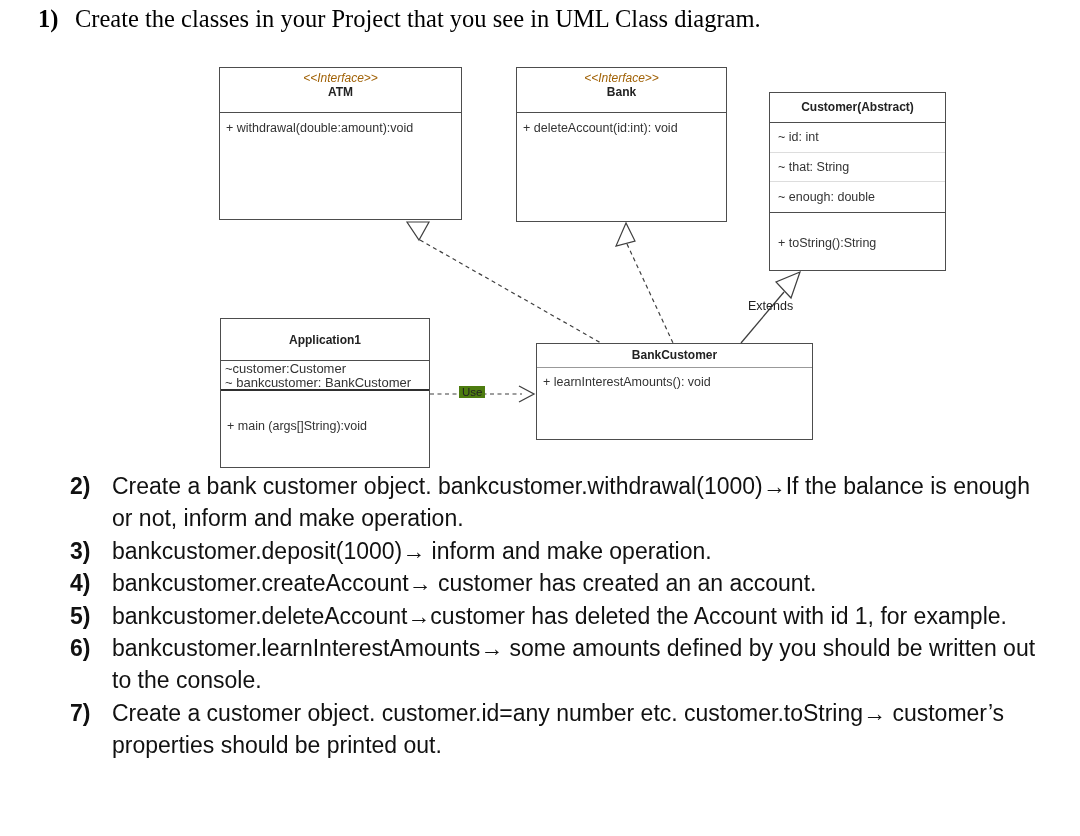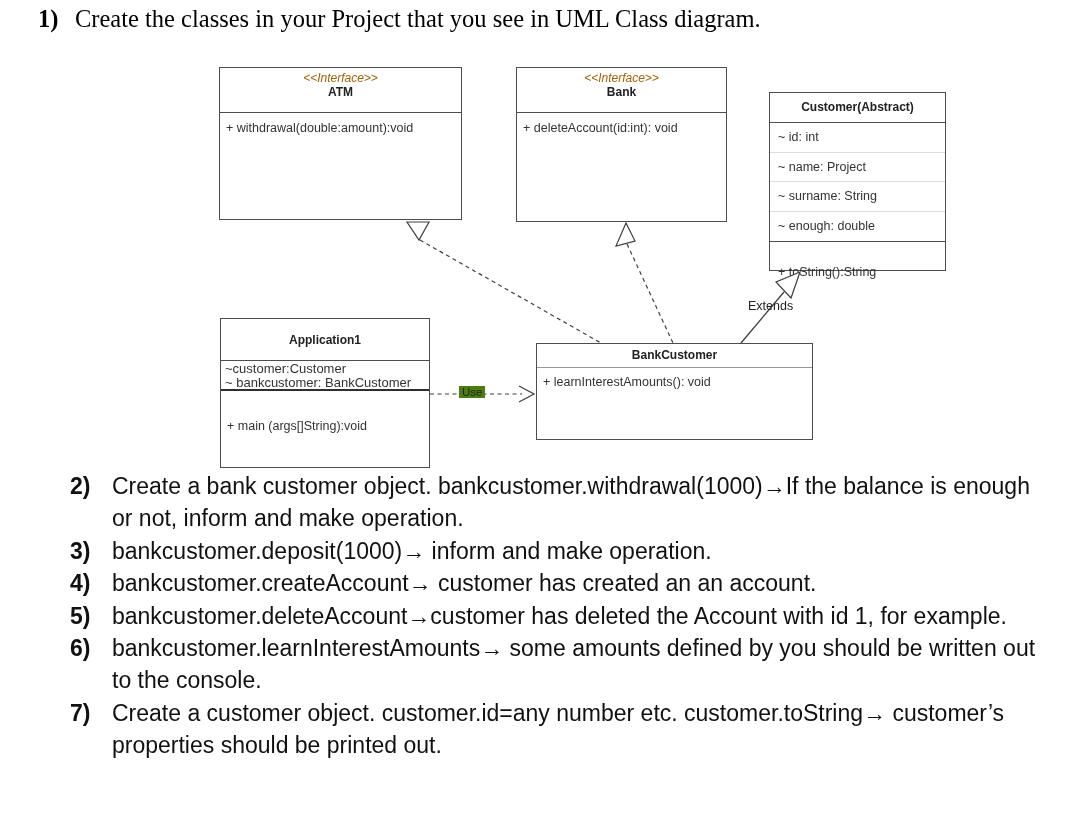--- a/index.html
+++ b/index.html
@@ -82,22 +82,21 @@
       </div>
       <div class="comp methods">
         <div>+ deleteAccount(id:int): void</div>
       </div>
     </div>
 
     <div class="uml-box" style="left:769px;top:92px;width:177px;height:179px;">
       <div class="uml-head cust-head cname">Customer(Abstract)</div>
       <div class="comp">
         <div class="attr-row">~ id: int</div>
-        <div class="attr-row">~ name: Project</div>
-        <div class="attr-row">~ surname: String</div>
+        <div class="attr-row">~ that: String</div>
         <div class="attr-row last">~ enough: double</div>
       </div>
       <div class="comp cust-meth">+ toString():String</div>
     </div>
 
     <div class="uml-box" style="left:220px;top:318px;width:210px;height:150px;">
       <div class="uml-head app-head cname">Application1</div>
       <div class="comp app-attrs">
         <div>~customer:Customer</div>
         <div>~ bankcustomer: BankCustomer</div>

